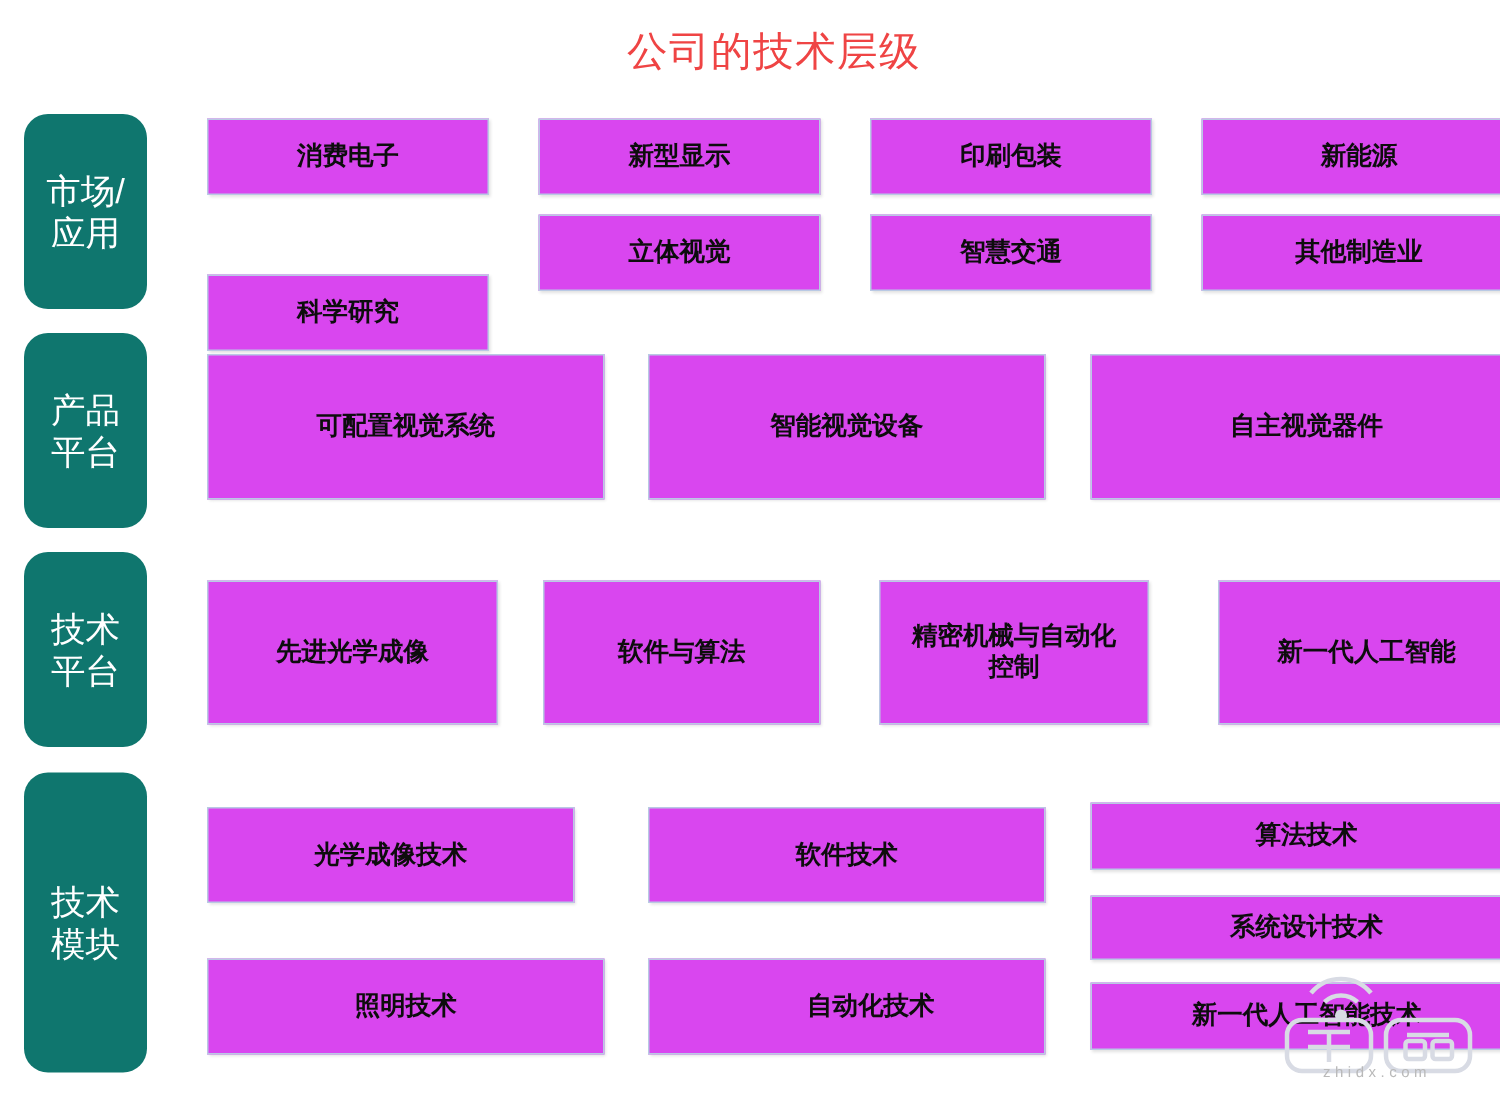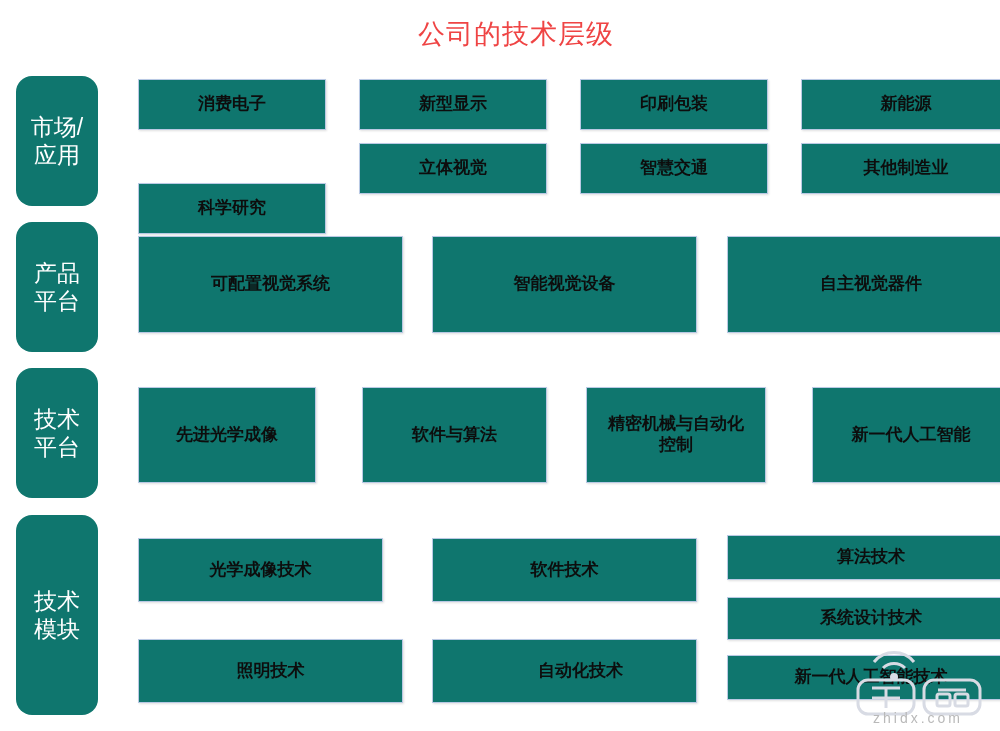--- a/index.html
+++ b/index.html
@@ -53,21 +53,21 @@
   }
   .tier-tab .tab-text {
     display: block;
     width: 100%;
     white-space: pre-line;
   }
 
   
   .node-box {
     position: absolute;
-    background: #0f766e;
+    background: #d946ef;
     border: 1px solid #b9c9e4;
     box-sizing: border-box;
     display: flex;
     align-items: center;
     justify-content: center;
     text-align: center;
     color: #0d0d0d;
     font-family: "Liberation Serif", "DejaVu Serif", serif;
     font-size: 17px;
     font-weight: 600;
@@ -91,21 +91,21 @@
     pointer-events: none;
   }
   #watermark svg { display: block; }
   #wm-url {
     position: absolute;
     left: 10px;
     top: 74px;
     width: 132px;
     text-align: center;
     font-family: "Liberation Sans", "DejaVu Sans", sans-serif;
-    font-size: 14px;
+    font-size: 10px;
     letter-spacing: 3px;
     color: #b9b9b9;
   }
 </style>
 </head>
 <body>
 
 <div id="canvas">
 
   <div id="page-title">公司的技术层级</div>
@@ -154,21 +154,21 @@
   </div>
   <div class="node-box" style="left:727px; top:236px; width:288px; height:97px;">
     <span class="box-text">自主视觉器件</span>
   </div>
 
   <div class="tier-tab" style="top:368px; height:130px;">
     <span class="tab-text">技术
 平台</span>
   </div>
 
-  <div class="node-box" style="left:138px; top:387px; width:178px; height:96px;">
+  <div class="node-box" style="left:138px; top:387px; width:194px; height:96px;">
     <span class="box-text">先进光学成像</span>
   </div>
   <div class="node-box" style="left:586px; top:387px; width:180px; height:96px;">
     <span class="box-text">精密机械与自动化
 控制</span>
   </div>
   <div class="node-box" style="left:362px; top:387px; width:185px; height:96px;">
     <span class="box-text">软件与算法</span>
   </div>
   <div class="node-box" style="left:812px; top:387px; width:198px; height:96px;">

